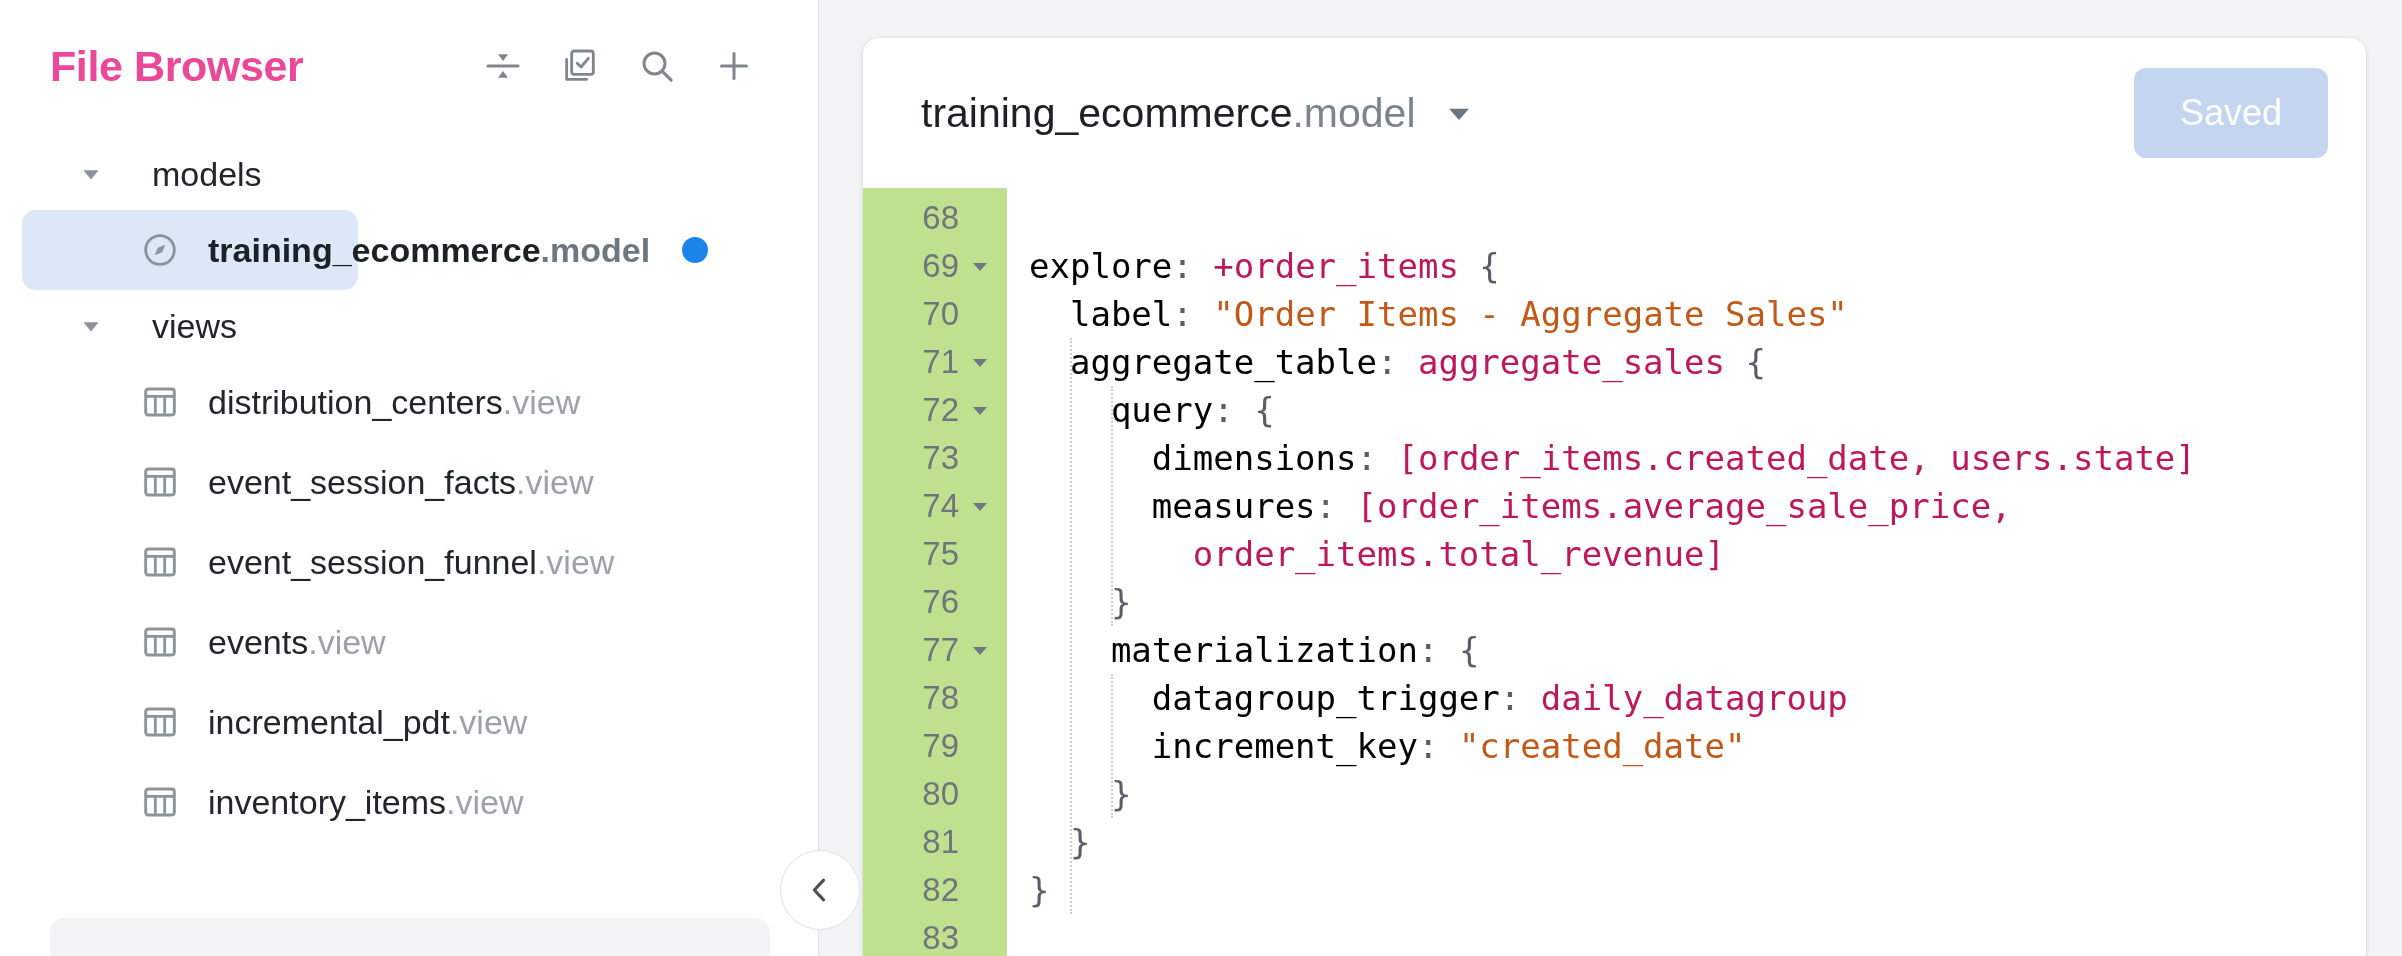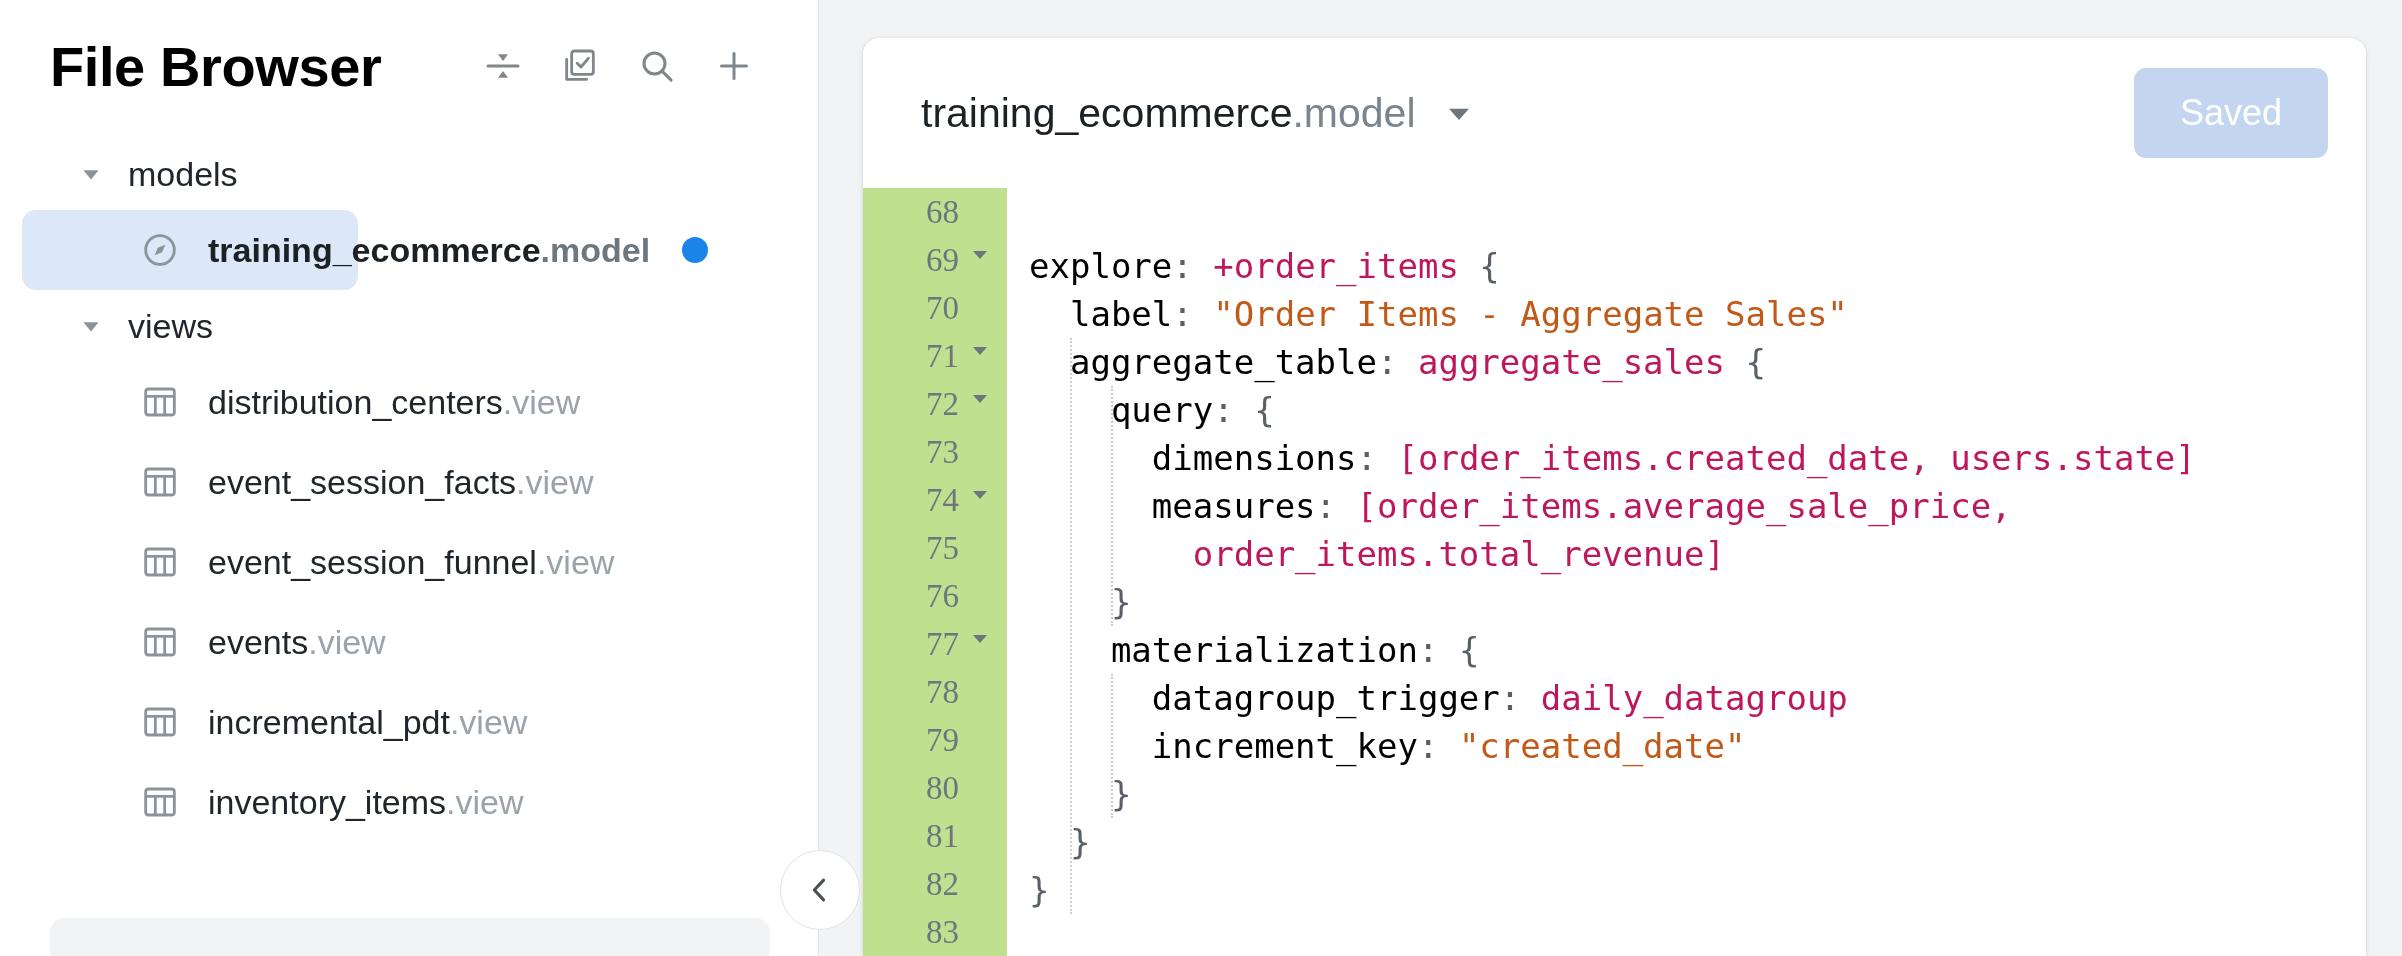--- a/index.html
+++ b/index.html
@@ -28,23 +28,23 @@
     flex: 0 0 818px;
   }
   .sidebar-header {
     display: flex;
     align-items: center;
     height: 132px;
     padding: 0 62px 0 50px;
     box-sizing: border-box;
   }
   .sidebar-title {
-    font-size: 56px;
+    font-size: 43px;
     font-weight: 700;
-    color: #000000;
+    color: #ec4899;
     letter-spacing: -0.4px;
     white-space: nowrap;
   }
   .header-actions {
     margin-left: auto;
     display: flex;
     align-items: center;
     gap: 33px;
   }
   .hicon {
@@ -68,20 +68,21 @@
     width: 26px; height: 26px;
     margin-right: 24px;
     display: flex; align-items: center; justify-content: center;
     flex: 0 0 26px;
   }
   .caret svg { display:block; }
   .folder-label {
     font-size: 34px;
     color: #20262b;
     white-space: nowrap;
+    margin-left: 24px;
   }
 
   .tree-file {
     display: flex;
     align-items: center;
     height: 80px;
     padding-left: 140px;
     padding-right: 22px;
     cursor: pointer;
     border-radius: 0 14px 14px 0;
@@ -220,25 +221,25 @@
     flex: 0 0 144px;
     width: 144px;
     background: #bfe08f;
     padding-top: 6px;
     box-sizing: border-box;
     position: relative;
   }
   .gutter-row {
     height: 48px;
     display: flex;
-    align-items: flex-start;
+    align-items: center;
     justify-content: flex-end;
     padding-right: 14px;
     box-sizing: border-box;
-    font-family: Liberation Serif, serif;
+    font-family: Liberation Sans, sans-serif;
     font-size: 33px;
     color: #6e767d;
   }
   .gutter-row .lnum { letter-spacing: 0px; }
   .fold {
     width: 26px;
     margin-left: 8px;
     display: flex; align-items: center; justify-content: center;
     cursor: pointer;
   }

